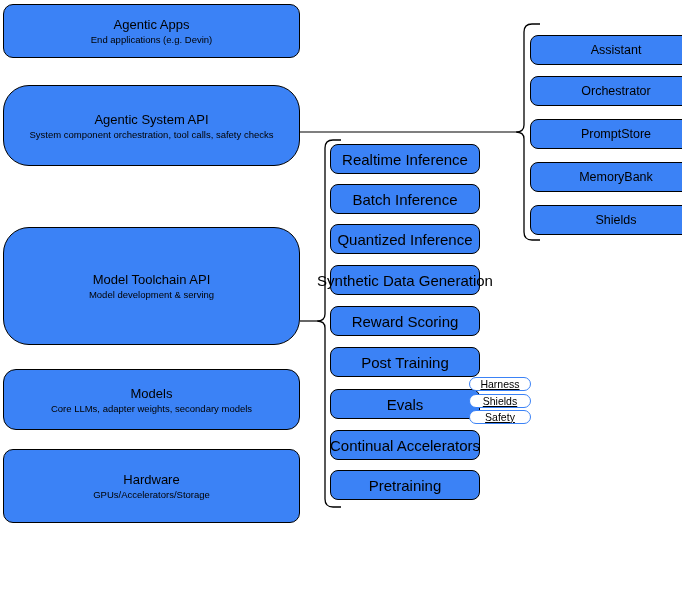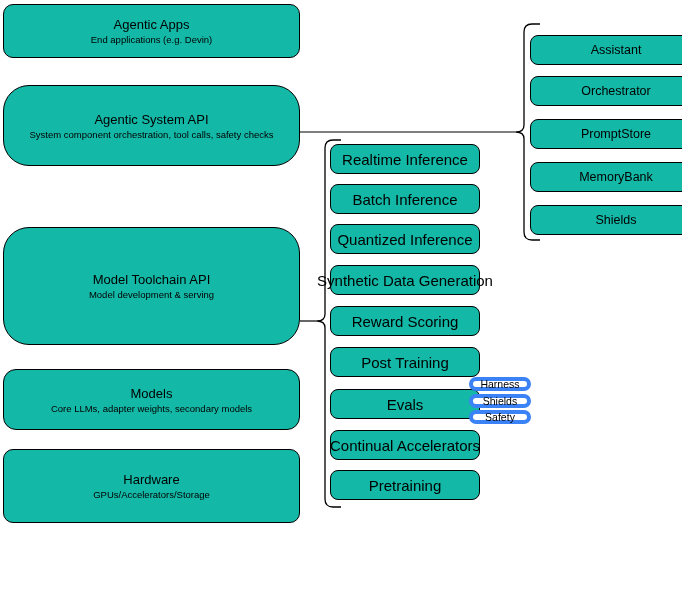--- a/index.html
+++ b/index.html
@@ -1,34 +1,34 @@
 <!DOCTYPE html>
 <html><head>
 <meta charset="utf-8">
 <style>
   html,body{margin:0;padding:0;background:#ffffff;}
   .canvas{
     position:relative;width:682px;height:591px;background:#ffffff;
     font-family:"Liberation Sans",sans-serif;color:#000;overflow:hidden;
   }
   .box{
-    position:absolute;background:#14b8a6;border:1px solid #000;
+    position:absolute;background:#3b82f6;border:1px solid #000;
     box-sizing:border-box;display:flex;flex-direction:column;
     align-items:center;justify-content:center;text-align:center;
   }
   .lbox{left:3px;width:297px;}
   .ltitle{font-size:13px;line-height:17px;white-space:nowrap;}
   .lsub{font-size:9.5px;line-height:13px;white-space:nowrap;}
   .mbox{left:330px;width:150px;height:30px;border-radius:8px;font-size:15px;line-height:13px;white-space:nowrap;}
   .rbox{left:530px;width:172px;height:30px;border-radius:8px;font-size:12.5px;line-height:13px;white-space:nowrap;}
   .pill{
     position:absolute;left:469px;width:62px;height:14px;border-radius:7px;
-    border:4px solid #3b82f6;background:#ffffff;box-sizing:border-box;
+    border:1px solid #3b82f6;background:#ffffff;box-sizing:border-box;
     display:flex;align-items:center;justify-content:center;
-    font-size:10.5px;line-height:11px;white-space:nowrap;
+    font-size:10.5px;line-height:11px;white-space:nowrap;text-decoration:underline;
   }
   .overlay{position:absolute;left:0;top:0;pointer-events:none;}
 </style>
 </head>
 <body>
 
 <div class="canvas">
 
   <svg class="overlay" width="682" height="591" viewBox="0 0 682 591">
     <path d="M 300 132 L 516 132" stroke="#000" stroke-width="1.2" fill="none"></path>

